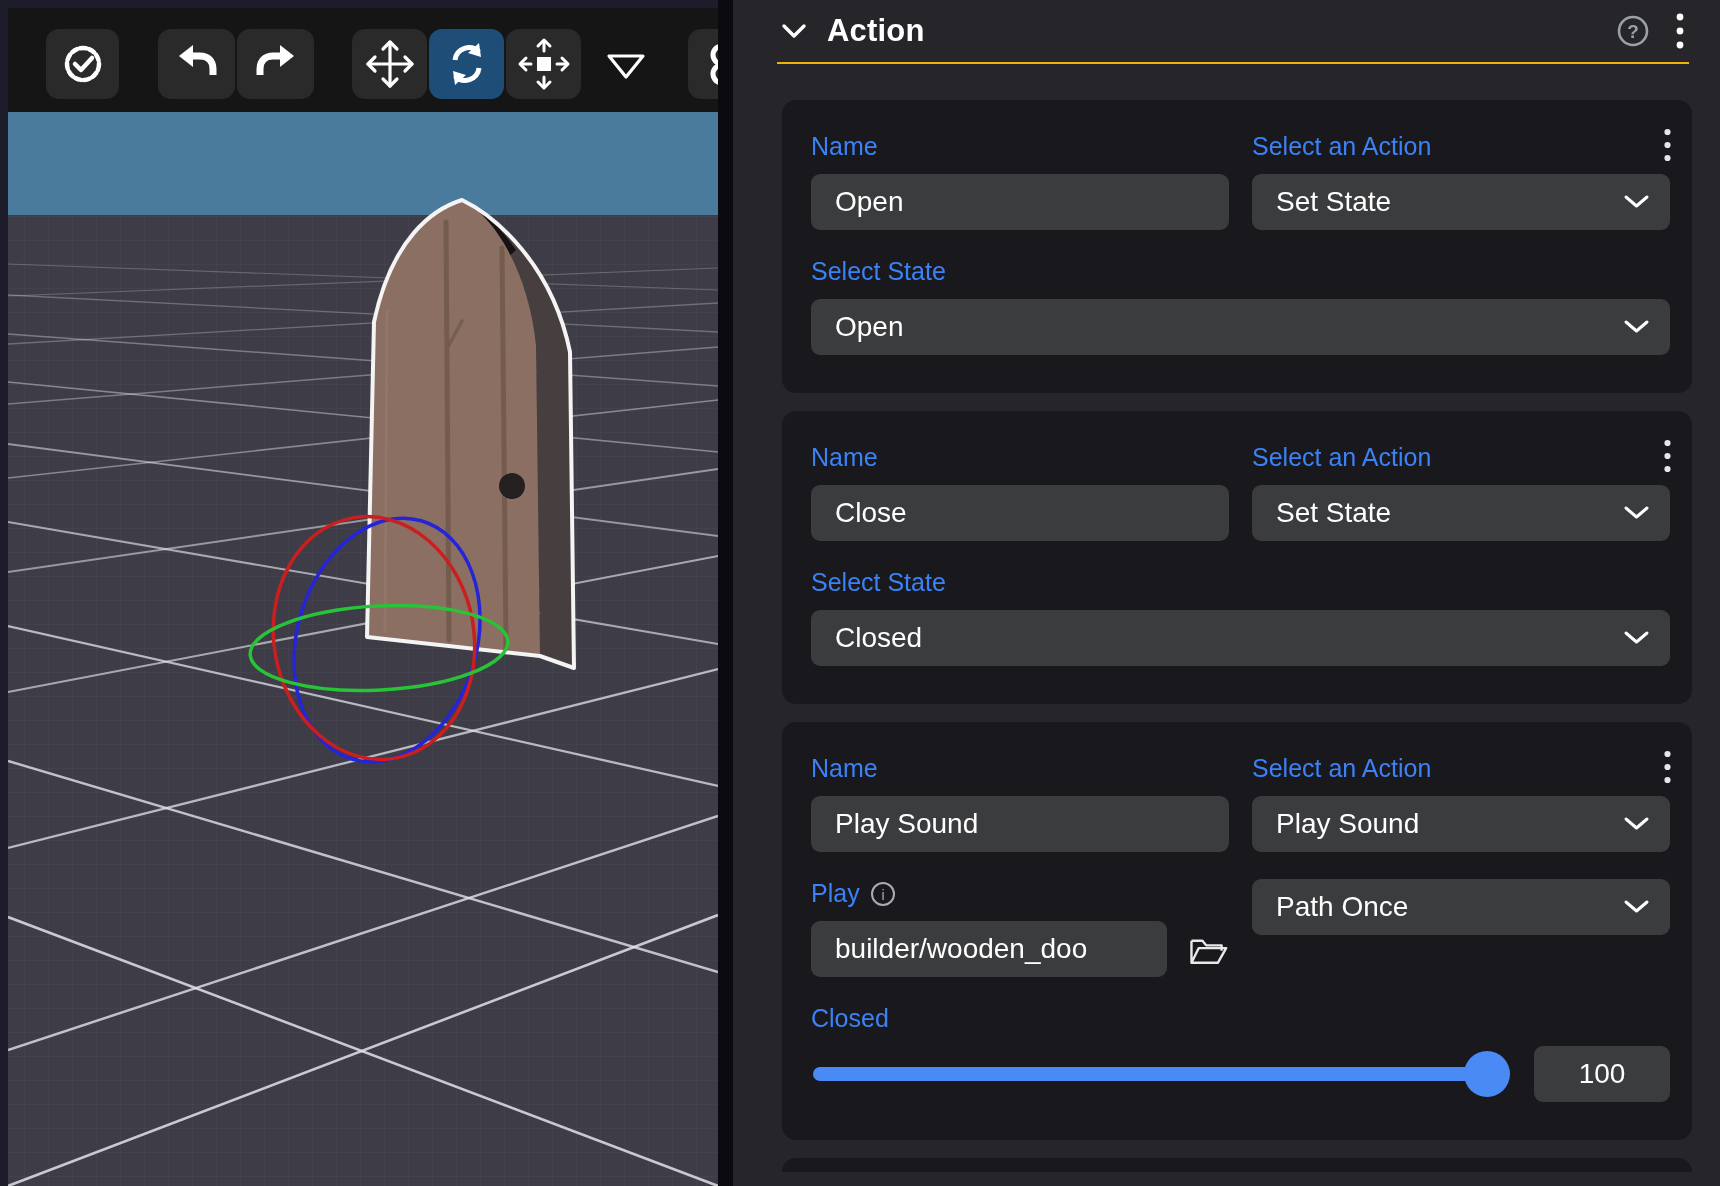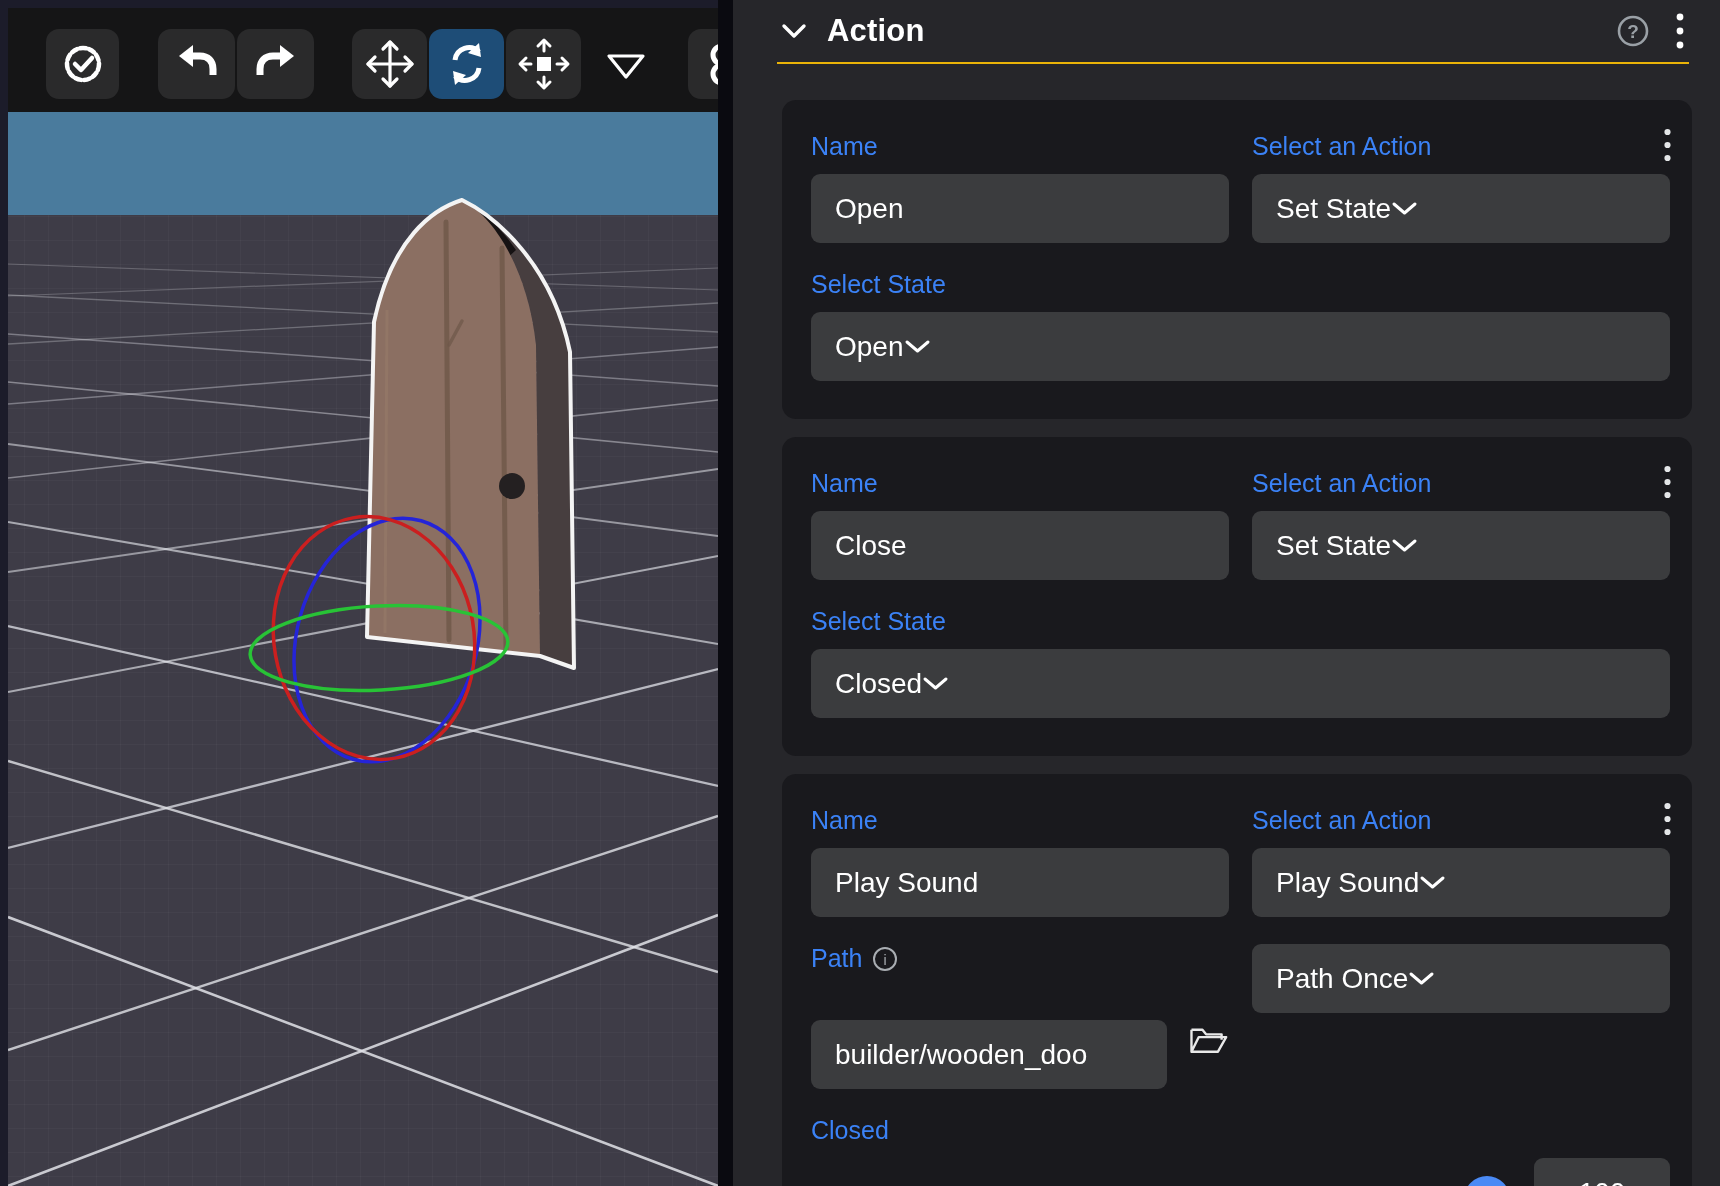--- a/index.html
+++ b/index.html
@@ -29,27 +29,27 @@
   .hdr-spacer { flex:1; }
   .icon-btn { background:none; border:none; cursor:pointer; display:flex; align-items:center;
               justify-content:center; padding:4px; }
   .cards { margin:36px 28px 0 49px; }
   .card { position:relative; background:#19191d; border-radius:14px; padding:32px 22px 38px 29px;
           margin-bottom:18px; }
   .card-sliver { height:14px; border-radius:14px 14px 0 0; padding:0; margin-bottom:0; }
   .kebab { position:absolute; top:24px; right:16px; }
   .grid2 { display:grid; grid-template-columns:1fr 1fr; column-gap:23px; }
   .f-label { color:#3b82f6; font-size:25px; margin-bottom:13px; display:flex; align-items:center; gap:10px; }
-  .ctl { height:69px; background:#3b3c3e; border-radius:9px; display:flex; align-items:center;
+  .ctl { height:56px; background:#3b3c3e; border-radius:9px; display:flex; align-items:center;
          padding:0 20px 0 24px; color:#fff; font-size:28px; }
   input.ctl { width:100%; border:none; outline:none; font-family:"Liberation Sans", sans-serif; }
-  .dd { cursor:pointer; }
+  .dd { justify-content:space-between; cursor:pointer; }
   .row2 { margin-top:27px; }
   .path-cell { display:flex; align-items:center; gap:18px; }
-  .path-cell input { flex:1; min-width:0;margin-top:34px; }
+  .path-cell input { flex:1; min-width:0; }
   .folder-btn { background:none; border:none; cursor:pointer; display:flex; }
   .vol-row { display:flex; align-items:flex-end; gap:26px; margin-top:0; }
   .slider-wrap { flex:1; position:relative; height:56px; cursor:pointer; }
   .slider-track { position:absolute; left:2px; right:12px; top:21px; height:14px;
                   border-radius:7px; background:#4a8af5; }
   .slider-handle { position:absolute; right:-2px; top:5px; width:46px; height:46px;
                    border-radius:50%; background:#4a8af5; cursor:grab; }
   .vol-box { width:136px; justify-content:center; padding:0; }
 </style>
 </head>
@@ -292,21 +292,21 @@
               <span>Play Sound</span>
               <svg width="27" height="16" viewBox="0 0 27 16">
                 <polyline points="3,3 13.5,12 24,3" fill="none" stroke="#fff" stroke-width="3" stroke-linecap="round" stroke-linejoin="round"></polyline>
               </svg>
             </div>
           </div>
         </div>
         <div class="grid2 row2">
           <div>
             <div class="f-label">
-              <span>Path</span>
+              <span>Play</span>
               <svg width="26" height="26" viewBox="0 0 26 26">
                 <circle cx="13" cy="13" r="11" fill="none" stroke="#a9adb2" stroke-width="2"></circle>
                 <text x="13" y="19" text-anchor="middle" font-size="14" fill="#a9adb2" font-family="Liberation Sans, sans-serif">i</text>
               </svg>
             </div>
             <div class="path-cell">
               <input class="ctl" type="text" value="builder/wooden_doo" style="">
               <button class="folder-btn">
                 <svg width="44" height="42" viewBox="0 0 48 46">
                   <g fill="none" stroke="#e9e9e9" stroke-width="2.6" stroke-linejoin="round">

